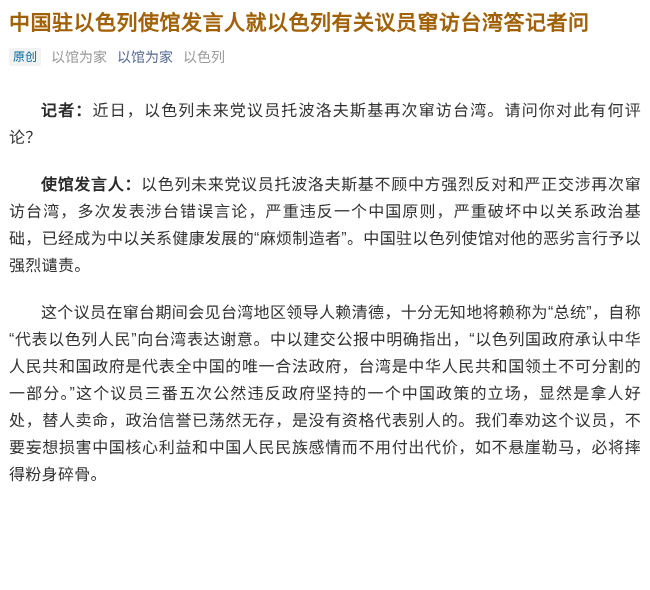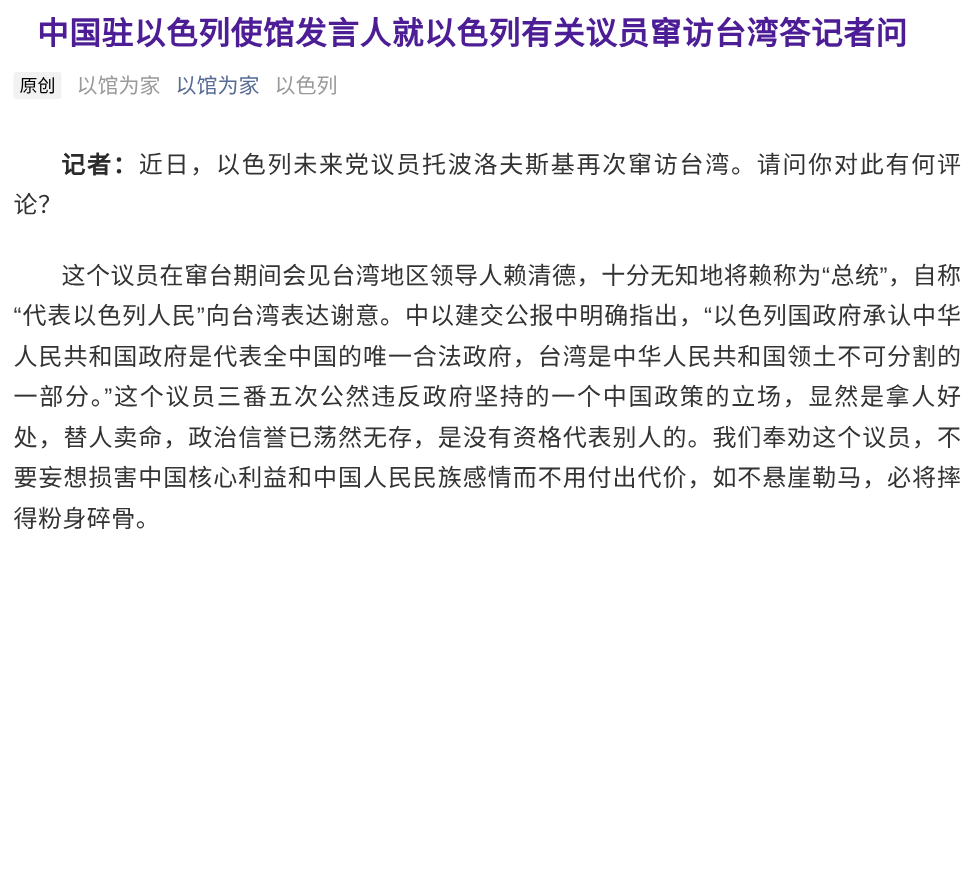--- a/index.html
+++ b/index.html
@@ -13,38 +13,38 @@
     height: 590px;
     overflow: hidden;
   }
   .page {
     padding: 8px 9px 0 9px;
     box-sizing: border-box;
   }
   .article-title {
     font-size: 21px;
     font-weight: 700;
-    color: #4c1d95;
+    color: #a16207;
     line-height: 1.4;
-    margin: 0 0 10px 16px;
+    margin: 0 0 10px 0;
     letter-spacing: 0.5px;
   }
   .meta-row {
     display: flex;
     align-items: center;
     gap: 10px;
     font-size: 14px;
     color: #9a9a9a;
     line-height: 20px;
     white-space: nowrap;
   }
   .original-badge {
     display: inline-block;
     font-size: 12px;
-    color: #000000;
+    color: #0369a1;
     background: #f2f2f2;
     border-radius: 2px;
     padding: 1px 4px;
     line-height: 16px;
   }
   .account-link {
     color: #576b95;
     cursor: pointer;
   }
   .content {
@@ -75,19 +75,20 @@
     <span class="original-badge">原创</span>
     <span class="author-name">以馆为家</span>
     <span class="account-link">以馆为家</span>
     <span class="publish-location">以色列</span>
   </div>
 
   <div class="content">
 
     <p><span class="lead">记者：</span><span>近日，以色列未来党议员托波洛夫斯基再次窜访台湾。请问你对此有何评论？</span></p>
 
+    <p><span class="lead">使馆发言人：</span><span>以色列未来党议员托波洛夫斯基不顾中方强烈反对和严正交涉再次窜访台湾，多次发表涉台错误言论，严重违反一个中国原则，严重破坏中以关系政治基础，已经成为中以关系健康发展的“麻烦制造者”。中国驻以色列使馆对他的恶劣言行予以强烈谴责。</span></p>
 
 
     <p><span class="lead"></span><span>这个议员在窜台期间会见台湾地区领导人赖清德，十分无知地将赖称为“总统”，自称“代表以色列人民”向台湾表达谢意。中以建交公报中明确指出，“以色列国政府承认中华人民共和国政府是代表全中国的唯一合法政府，台湾是中华人民共和国领土不可分割的一部分。”这个议员三番五次公然违反政府坚持的一个中国政策的立场，显然是拿人好处，替人卖命，政治信誉已荡然无存，是没有资格代表别人的。我们奉劝这个议员，不要妄想损害中国核心利益和中国人民民族感情而不用付出代价，如不悬崖勒马，必将摔得粉身碎骨。</span></p>
 
   </div>
 
 </div>
 
 </body></html>

